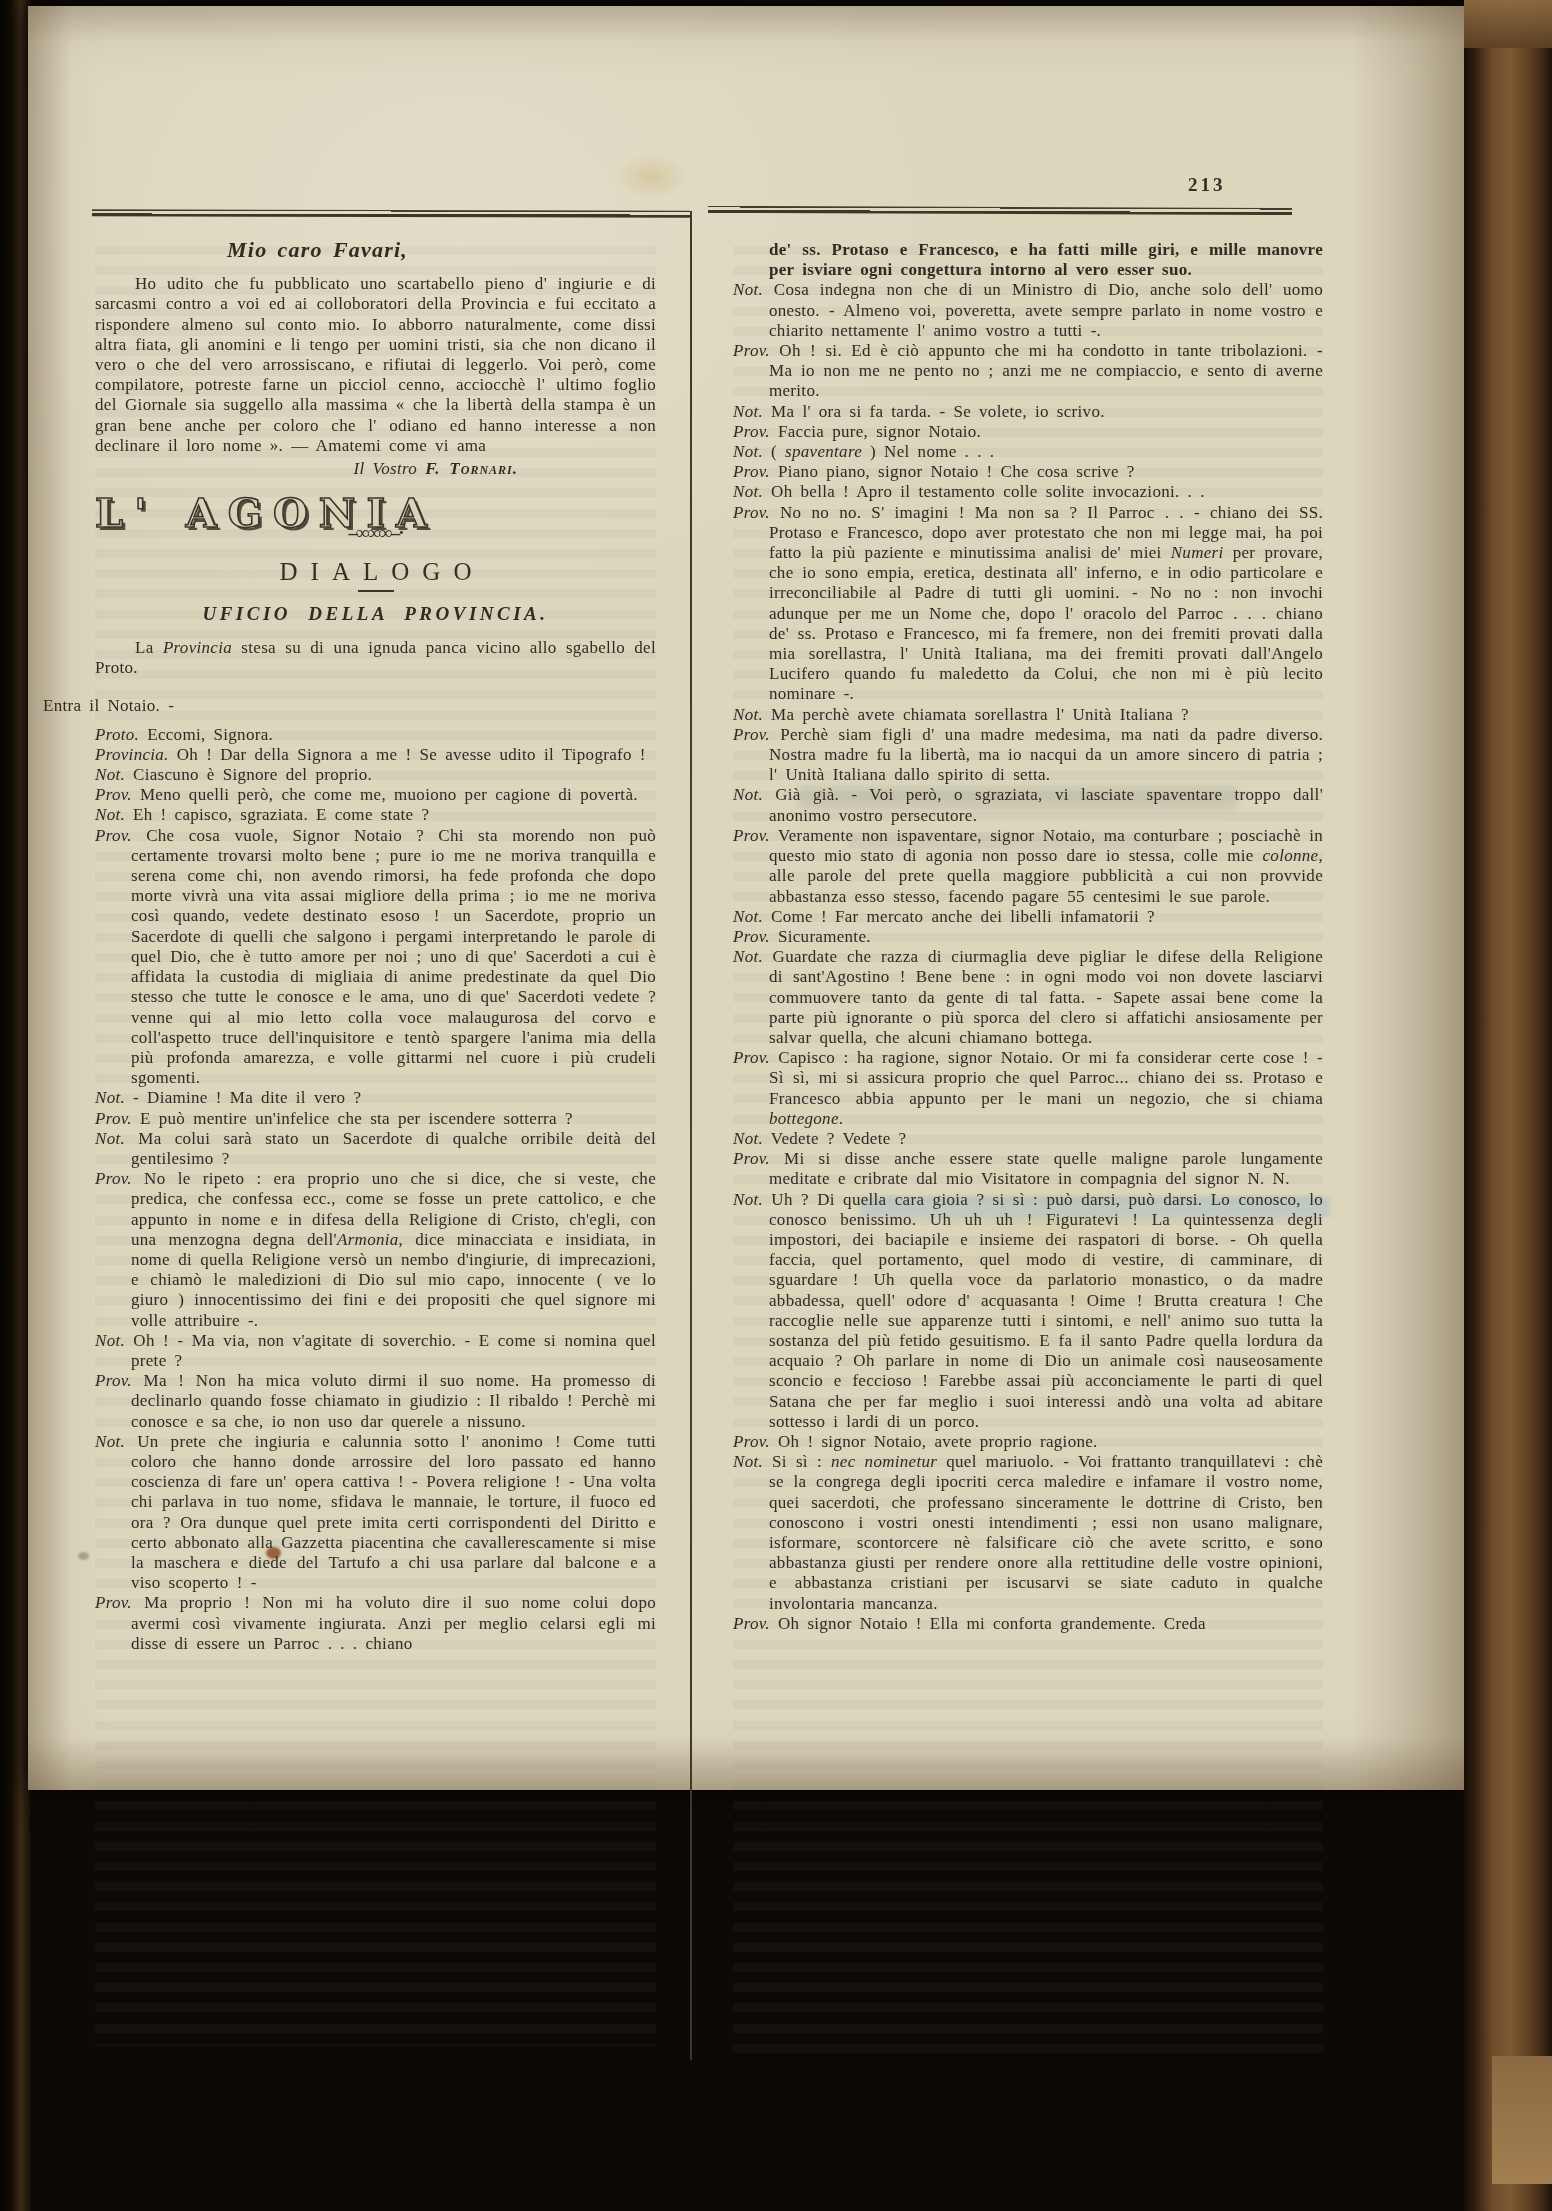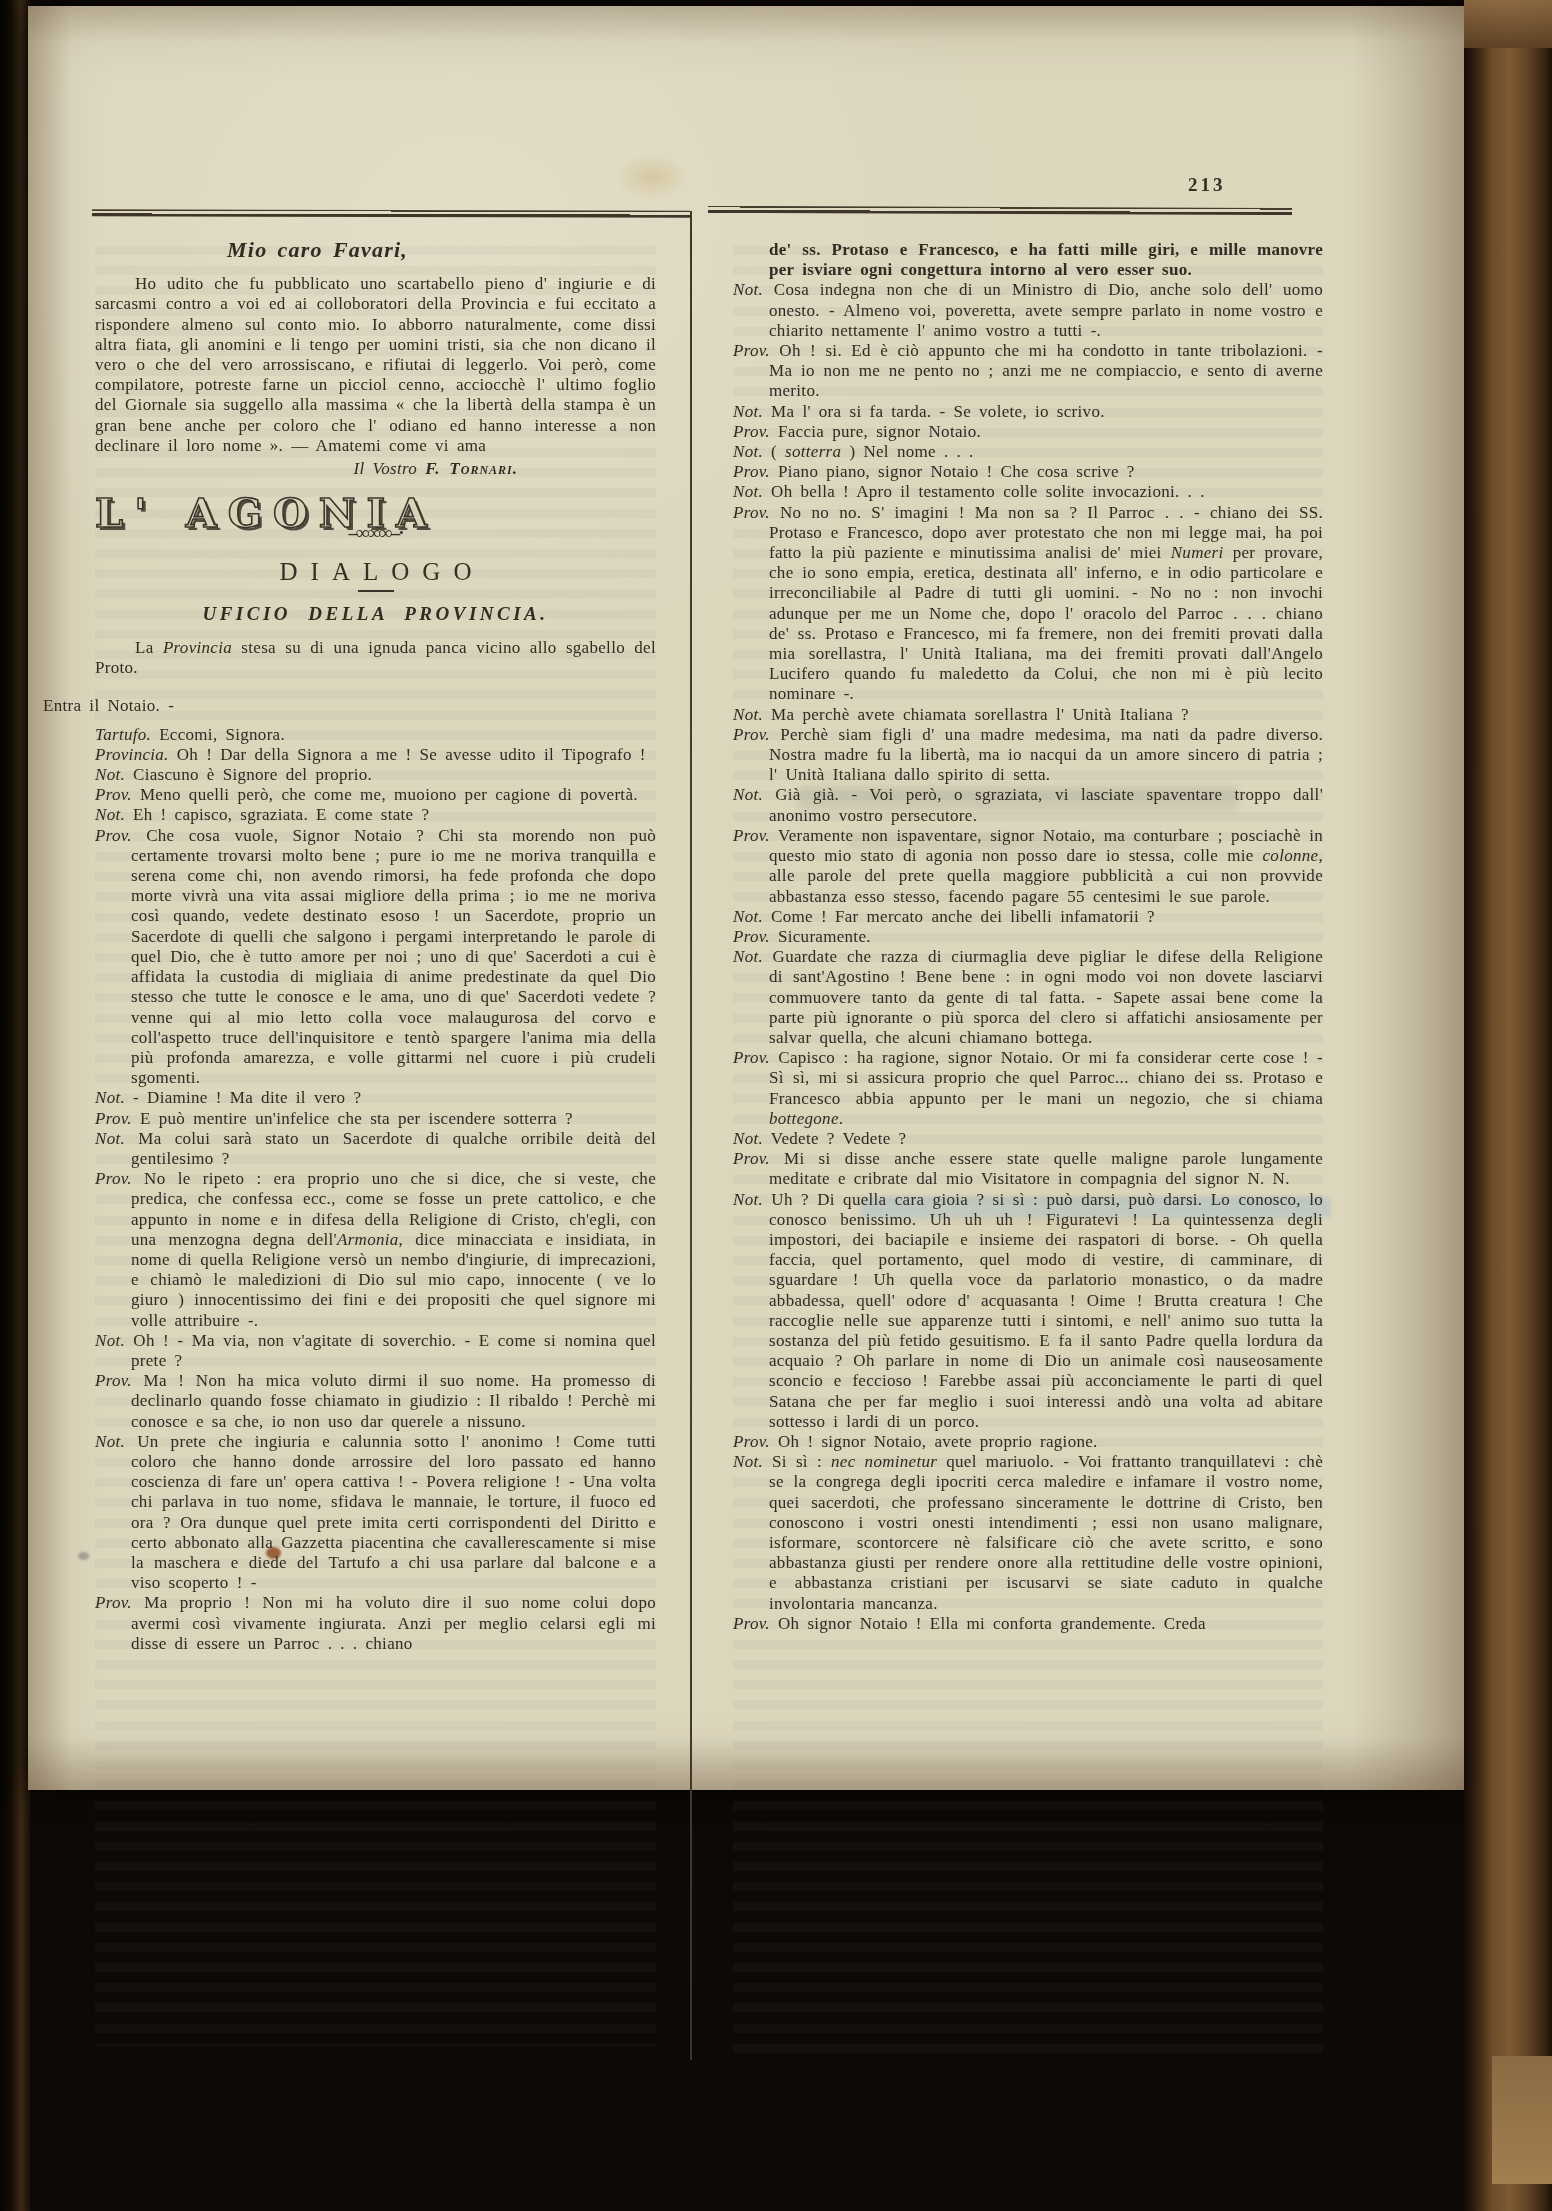--- a/index.html
+++ b/index.html
@@ -118,21 +118,21 @@
       <div class="ornament">–∞∞∞–·</div>
 
       <div class="dialogo">DIALOGO</div>
       <div class="dialogo-rule"></div>
 
       <div class="scene">UFICIO DELLA PROVINCIA.</div>
       <p class="indent">La <i>Provincia</i> stesa su di una ignuda panca vicino allo sgabello del Proto.</p>
       <p class="center-line">Entra il Notaio. -</p>
 
       <div id="dlg-left">
-          <p class="dlg"><i class="spk">Tartufo.</i> Eccomi, Signora.</p>
+          <p class="dlg"><i class="spk">Proto.</i> Eccomi, Signora.</p>
           <p class="dlg"><i class="spk">Provincia.</i> Oh ! Dar della Signora a me ! Se avesse udito il Tipografo !</p>
           <p class="dlg"><i class="spk">Not.</i> Ciascuno è Signore del proprio.</p>
           <p class="dlg"><i class="spk">Prov.</i> Meno quelli però, che come me, muoiono per cagione di povertà.</p>
           <p class="dlg"><i class="spk">Not.</i> Eh ! capisco, sgraziata. E come state ?</p>
           <p class="dlg"><i class="spk">Prov.</i> Che cosa vuole, Signor Notaio ? Chi sta morendo non può certamente trovarsi molto bene ; pure io me ne moriva tranquilla e serena come chi, non avendo rimorsi, ha fede profonda che dopo morte vivrà una vita assai migliore della prima ; io me ne moriva così quando, vedete destinato esoso ! un Sacerdote, proprio un Sacerdote di quelli che salgono i pergami interpretando le parole di quel Dio, che è tutto amore per noi ; uno di que' Sacerdoti a cui è affidata la custodia di migliaia di anime predestinate da quel Dio stesso che tutte le conosce e le ama, uno di que' Sacerdoti vedete ? venne qui al mio letto colla voce malaugurosa del corvo e coll'aspetto truce dell'inquisitore e tentò spargere l'anima mia della più profonda amarezza, e volle gittarmi nel cuore i più crudeli sgomenti.</p>
           <p class="dlg"><i class="spk">Not.</i> - Diamine ! Ma dite il vero ?</p>
           <p class="dlg"><i class="spk">Prov.</i> E può mentire un'infelice che sta per iscendere sotterra ?</p>
           <p class="dlg"><i class="spk">Not.</i> Ma colui sarà stato un Sacerdote di qualche orribile deità del gentilesimo ?</p>
           <p class="dlg"><i class="spk">Prov.</i> No le ripeto : era proprio uno che si dice, che si veste, che predica, che confessa ecc., come se fosse un prete cattolico, e che appunto in nome e in difesa della Religione di Cristo, ch'egli, con una menzogna degna dell'<i>Armonia</i>, dice minacciata e insidiata, in nome di quella Religione versò un nembo d'ingiurie, di imprecazioni, e chiamò le maledizioni di Dio sul mio capo, innocente ( ve lo giuro ) innocentissimo dei fini e dei propositi che quel signore mi volle attribuire -.</p>
           <p class="dlg"><i class="spk">Not.</i> Oh ! - Ma via, non v'agitate di soverchio. - E come si nomina quel prete ?</p>
@@ -142,21 +142,21 @@
         </div>
     </div>
 
     <div class="col col-right">
       <p class="dlg cont">de' ss. Protaso e Francesco, e ha fatti mille giri, e mille manovre per isviare ogni congettura intorno al vero esser suo.</p>
       <div id="dlg-right">
           <p class="dlg"><i class="spk">Not.</i> Cosa indegna non che di un Ministro di Dio, anche solo dell' uomo onesto. - Almeno voi, poveretta, avete sempre parlato in nome vostro e chiarito nettamente l' animo vostro a tutti -.</p>
           <p class="dlg"><i class="spk">Prov.</i> Oh ! si. Ed è ciò appunto che mi ha condotto in tante tribolazioni. - Ma io non me ne pento no ; anzi me ne compiaccio, e sento di averne merito.</p>
           <p class="dlg"><i class="spk">Not.</i> Ma l' ora si fa tarda. - Se volete, io scrivo.</p>
           <p class="dlg"><i class="spk">Prov.</i> Faccia pure, signor Notaio.</p>
-          <p class="dlg"><i class="spk">Not.</i> ( <i>sotterra</i> ) Nel nome . . .</p>
+          <p class="dlg"><i class="spk">Not.</i> ( <i>spaventare</i> ) Nel nome . . .</p>
           <p class="dlg"><i class="spk">Prov.</i> Piano piano, signor Notaio ! Che cosa scrive ?</p>
           <p class="dlg"><i class="spk">Not.</i> Oh bella ! Apro il testamento colle solite invocazioni. . .</p>
           <p class="dlg"><i class="spk">Prov.</i> No no no. S' imagini ! Ma non sa ? Il Parroc . . - chiano dei SS. Protaso e Francesco, dopo aver protestato che non mi legge mai, ha poi fatto la più paziente e minutissima analisi de' miei <i>Numeri</i> per provare, che io sono empia, eretica, destinata all' inferno, e in odio particolare e irreconciliabile al Padre di tutti gli uomini. - No no : non invochi adunque per me un Nome che, dopo l' oracolo del Parroc . . . chiano de' ss. Protaso e Francesco, mi fa fremere, non dei fremiti provati dalla mia sorellastra, l' Unità Italiana, ma dei fremiti provati dall'Angelo Lucifero quando fu maledetto da Colui, che non mi è più lecito nominare -.</p>
           <p class="dlg"><i class="spk">Not.</i> Ma perchè avete chiamata sorellastra l' Unità Italiana ?</p>
           <p class="dlg"><i class="spk">Prov.</i> Perchè siam figli d' una madre medesima, ma nati da padre diverso. Nostra madre fu la libertà, ma io nacqui da un amore sincero di patria ; l' Unità Italiana dallo spirito di setta.</p>
           <p class="dlg"><i class="spk">Not.</i> Già già. - Voi però, o sgraziata, vi lasciate spaventare troppo dall' anonimo vostro persecutore.</p>
           <p class="dlg"><i class="spk">Prov.</i> Veramente non ispaventare, signor Notaio, ma conturbare ; posciachè in questo mio stato di agonia non posso dare io stessa, colle mie <i>colonne</i>, alle parole del prete quella maggiore pubblicità a cui non provvide abbastanza esso stesso, facendo pagare 55 centesimi le sue parole.</p>
           <p class="dlg"><i class="spk">Not.</i> Come ! Far mercato anche dei libelli infamatorii ?</p>
           <p class="dlg"><i class="spk">Prov.</i> Sicuramente.</p>
           <p class="dlg"><i class="spk">Not.</i> Guardate che razza di ciurmaglia deve pigliar le difese della Religione di sant'Agostino ! Bene bene : in ogni modo voi non dovete lasciarvi commuovere tanto da gente di tal fatta. - Sapete assai bene come la parte più ignorante o più sporca del clero si affatichi ansiosamente per salvar quella, che alcuni chiamano bottega.</p>

